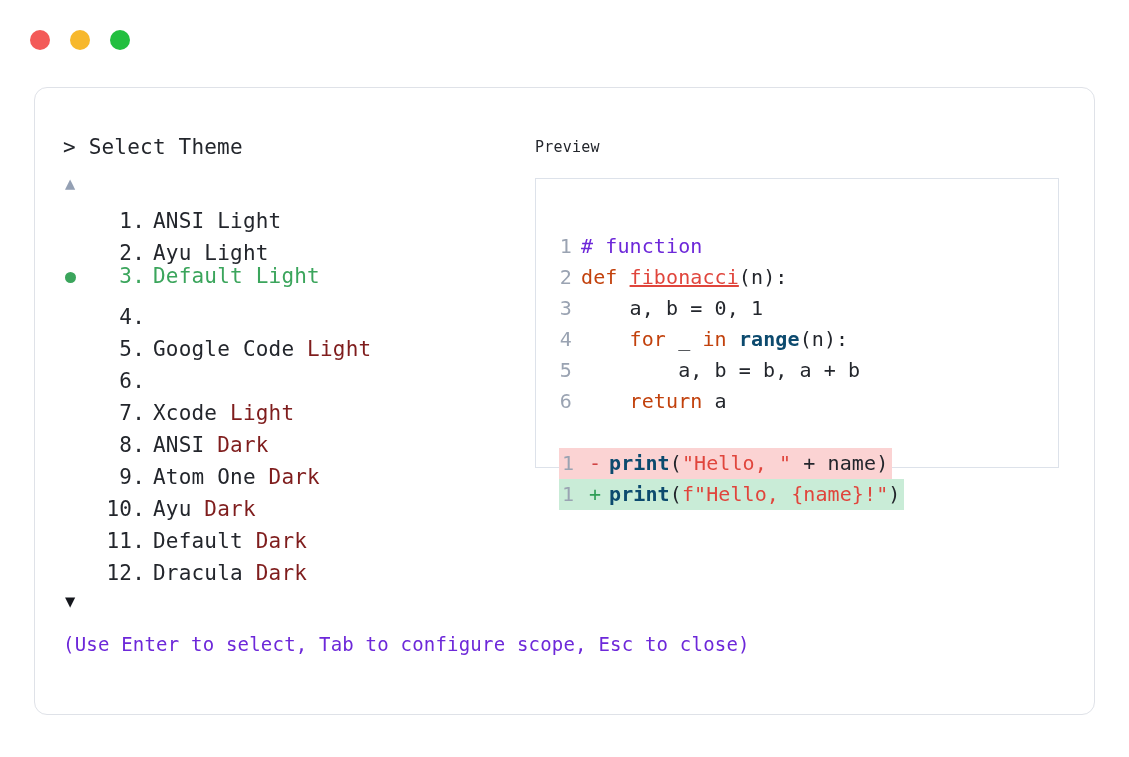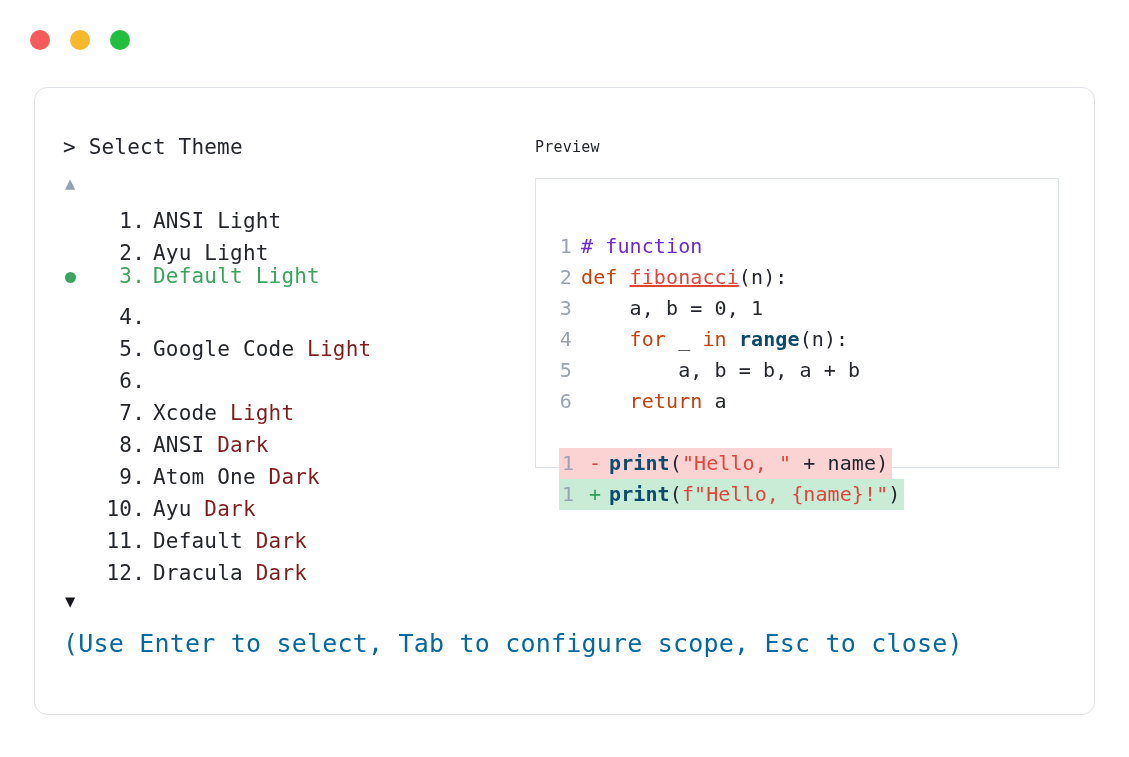--- a/index.html
+++ b/index.html
@@ -127,23 +127,23 @@
     height: 24px;
     font-size: 17px;
     line-height: 24px;
     color: #14161c;
   }
 
   .hint {
     position: absolute;
     left: 28px;
     top: 543px;
-    font-size: 25px;
+    font-size: 19px;
     line-height: 26px;
-    color: #0369a1;
+    color: #6d28d9;
     letter-spacing: 0.2px;
     white-space: pre;
   }
 
   
   .right-col {
     position: absolute;
     left: 500px;
     top: 46px;
     width: 530px;

